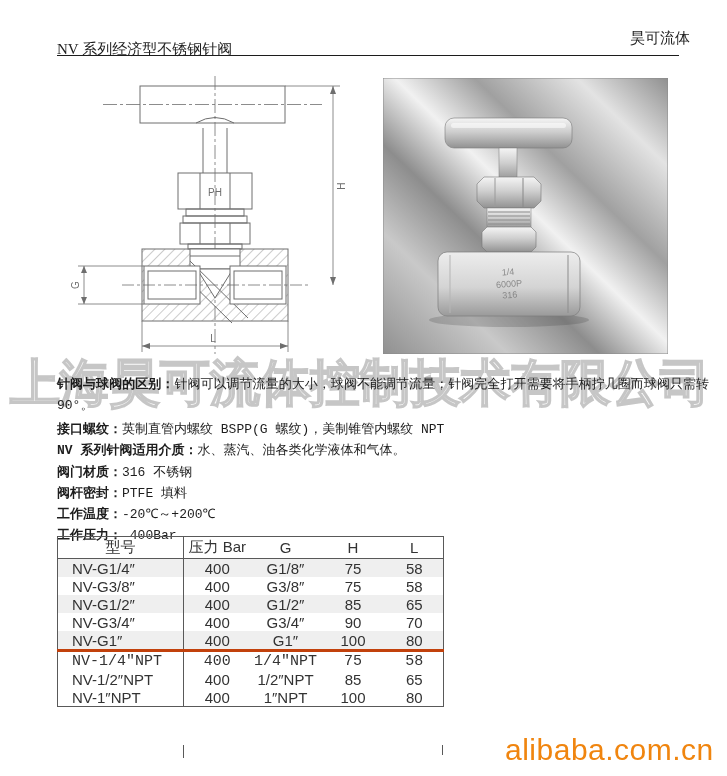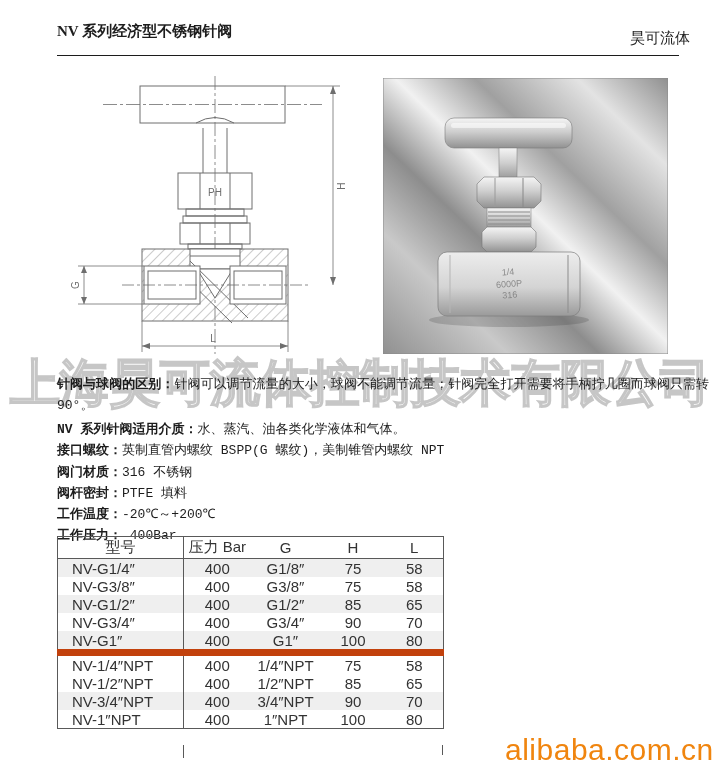--- a/index.html
+++ b/index.html
@@ -1,20 +1,20 @@
 <!DOCTYPE html>
 <html><head>
 <meta charset="utf-8">
 <style>
   html,body{margin:0;padding:0;background:#ffffff;}
   #page{position:relative;width:727px;height:776px;background:#ffffff;overflow:hidden;
         font-family:"Liberation Serif","DejaVu Serif",serif;color:#1d1d1d;}
 
   
-  .hdr-title{position:absolute;left:57px;top:22px;font-size:15px;font-weight:bold;z-index:2;}
+  .hdr-title{position:absolute;left:57px;top:40px;font-size:15px;font-weight:normal;z-index:2;}
   .hdr-brand{position:absolute;right:37px;top:29px;font-size:15px;font-weight:normal;z-index:2;}
   .hdr-rule{position:absolute;left:57px;top:55px;width:622px;height:1px;background:#1c1c1c;z-index:2;}
 
   
   .drawing{position:absolute;left:70px;top:76px;width:280px;height:292px;z-index:2;}
   .photo{position:absolute;left:383px;top:78px;width:285px;height:276px;z-index:2;}
 
   
   .watermark{position:absolute;left:10px;top:350px;width:711px;z-index:1;
              font-size:50px;font-weight:bold;white-space:nowrap;text-align:left;
@@ -34,21 +34,21 @@
   table.spec col:nth-child(1){width:126px;}
   table.spec col:nth-child(2){width:67px;}
   table.spec col:nth-child(3){width:70px;}
   table.spec col:nth-child(4){width:65px;}
   table.spec col:nth-child(5){width:58px;}
   table.spec th{height:21px;font-weight:normal;text-align:center;padding:0;border-bottom:1px solid #595959;}
   table.spec td{height:18px;text-align:center;padding:0;}
   table.spec .c0,table.spec .c0h{border-right:1px solid #595959;}
   table.spec td.c0{text-align:left;padding-left:14px;}
   table.spec tr.shade{background:#efefef;}
-  table.spec tr.gsep td{border-top:7px solid #c2410c;}
+  table.spec tr.gsep td{border-top:3px solid #c2410c;font-family:Liberation Mono, monospace;}
   .tail{position:absolute;width:1px;background:#595959;z-index:2;}
 
   
   .footer-link{position:absolute;left:505px;top:733px;z-index:2;
                font-family:"Liberation Sans","DejaVu Sans",sans-serif;
                font-size:30px;letter-spacing:0.5px;color:#F0850F;text-decoration:none;}
 </style>
 </head>
 <body>
 
@@ -179,22 +179,22 @@
       <text x="126" y="197">1/4</text>
       <text x="126" y="209">6000P</text>
       <text x="126" y="220">316</text>
     </g>
   </svg>
 
   <div class="watermark">上海昊可流体控制技术有限公司</div>
 
   <div class="textblock">
     <p class="intro"><span class="b">针阀与球阀的区别：</span><span>针阀可以调节流量的大小，球阀不能调节流量；针阀完全打开需要将手柄拧几圈而球阀只需转90°。</span></p>
+    <div class="spec-line"><span class="b">接口螺纹：</span><span>英制直管内螺纹 BSPP(G 螺纹)，美制锥管内螺纹 NPT</span></div>
     <div class="spec-line"><span class="b">NV 系列针阀适用介质：</span><span>水、蒸汽、油各类化学液体和气体。</span></div>
-    <div class="spec-line"><span class="b">接口螺纹：</span><span>英制直管内螺纹 BSPP(G 螺纹)，美制锥管内螺纹 NPT</span></div>
     <div class="spec-line"><span class="b">阀门材质：</span><span>316 不锈钢</span></div>
     <div class="spec-line"><span class="b">阀杆密封：</span><span>PTFE 填料</span></div>
     <div class="spec-line"><span class="b">工作温度：</span><span>-20℃～+200℃</span></div>
     <div class="spec-line"><span class="b">工作压力：</span>&nbsp;<span>400Bar</span></div>
   </div>
 
   <div class="tblwrap">
     <table class="spec">
       <colgroup>
           <col>
@@ -255,27 +255,20 @@
             <td>75</td>
             <td>58</td>
           </tr>
           <tr>
             <td class="c0">NV-1/2″NPT</td>
             <td>400</td>
             <td>1/2″NPT</td>
             <td>85</td>
             <td>65</td>
           </tr>
-          <tr class="shade">
-            <td class="c0">NV-3/4″NPT</td>
-            <td>400</td>
-            <td>3/4″NPT</td>
-            <td>90</td>
-            <td>70</td>
-          </tr>
           <tr>
             <td class="c0">NV-1″NPT</td>
             <td>400</td>
             <td>1″NPT</td>
             <td>100</td>
             <td>80</td>
           </tr>
         </tbody>
     </table>
   </div>

